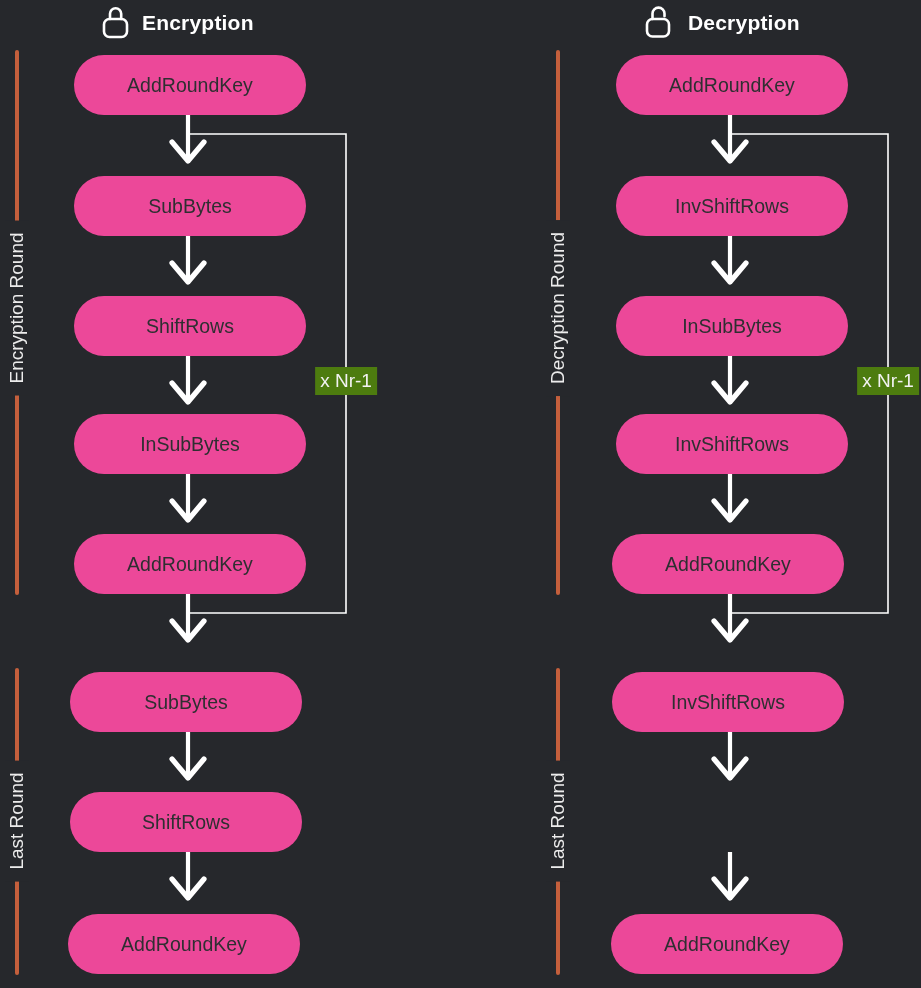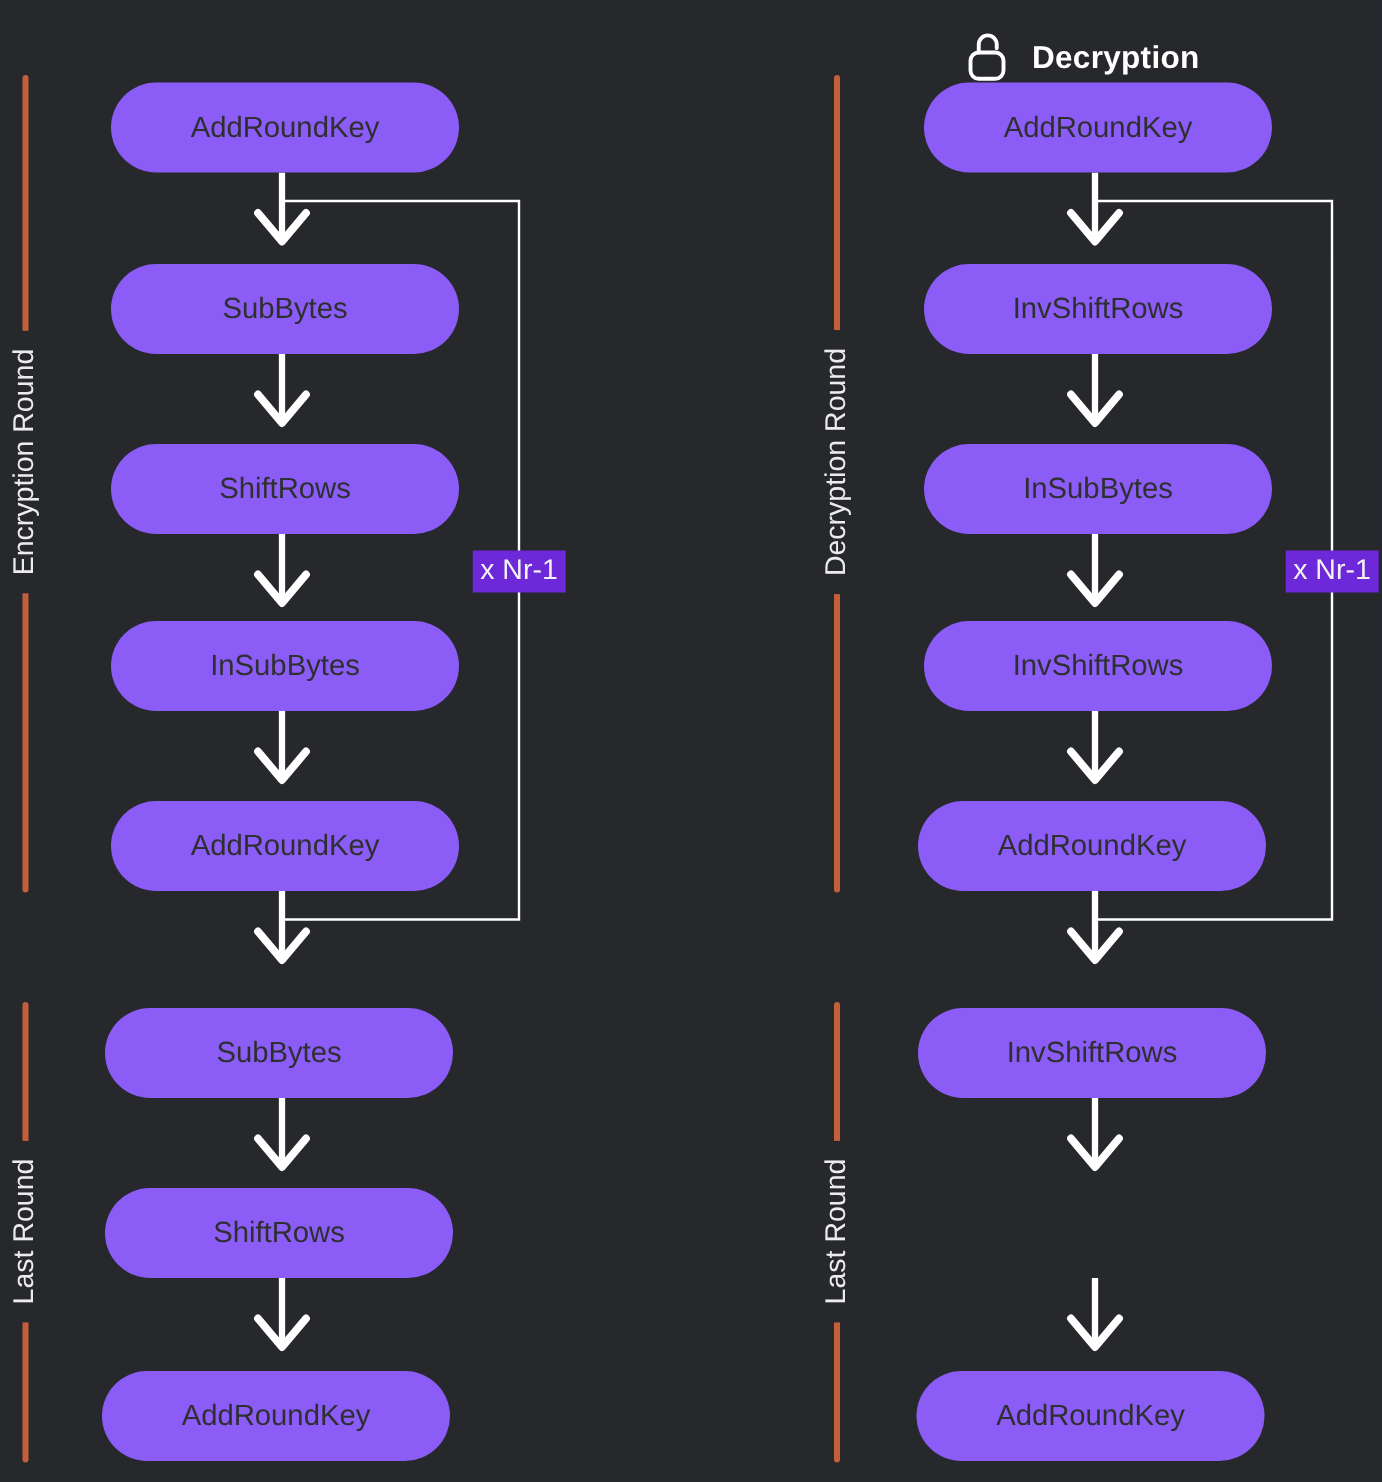--- a/index.html
+++ b/index.html
@@ -9,45 +9,54 @@
     font-family:"Liberation Sans", sans-serif;
     -webkit-font-smoothing:antialiased;
   }
   .col-title {
     position:absolute; display:flex; align-items:center; gap:11px;
     color:#ffffff; font-weight:700; font-size:21px; letter-spacing:0.2px;
   }
   .lock-icon { display:block; }
   .fbox {
     position:absolute; width:232px; height:60px;
-    background:#8b5cf6; border-radius:30px;
+    background:#ec4899; border-radius:30px;
     display:flex; align-items:center; justify-content:center;
     color:#2e2f31; font-size:19.5px;
   }
   .arrow { position:absolute; width:44px; height:52px; }
   .loop-svg { position:absolute; }
   .loop-label {
     position:absolute; transform:translate(-50%,-50%);
-    background:#6d28d9; color:#f2f2f2; font-size:19px;
+    background:#4d7c0f; color:#f2f2f2; font-size:19px;
     padding:3px 5px; white-space:nowrap;
   }
   .rail {
     position:absolute; width:4px; background:#c45f3c; border-radius:2px;
   }
   .rail-label {
     position:absolute; transform:translate(-50%,-50%) rotate(-90deg);
     background:#26282c; color:#ececec; font-size:19px;
     padding:1px 12px; white-space:nowrap;
   }
 </style>
 </head>
 <body>
 
 <div class="canvas">
 
+  <div class="col-title" style="left:100px; top:4px;">
+    <span>
+      <svg class="lock-icon" width="31" height="37" viewBox="0 0 31 37">
+        <path d="M10 15 V9.8 a5.6 5.6 0 0 1 11.2 0 V15" fill="none" stroke="#ffffff" stroke-width="2.6" stroke-linecap="round"></path>
+        <rect x="4" y="15" width="23" height="18" rx="5.5" fill="none" stroke="#ffffff" stroke-width="2.6"></rect>
+      </svg>
+    </span>
+    <span>Encryption</span>
+  </div>
 
   <div class="rail" style="left:15px; top:50px; height:545px;"></div>
   <span class="rail-label" style="left:17px; top:308px;">Encryption Round</span>
 
   <div class="rail" style="left:15px; top:668px; height:307px;"></div>
   <span class="rail-label" style="left:17px; top:821px;">Last Round</span>
 
   <svg class="loop-svg" style="left:188px; top:132px;" width="162" height="486">
     <path d="M0 2 H158 V481 H0" fill="none" stroke="#ffffff" stroke-width="1.6"></path>
   </svg>
@@ -102,21 +111,21 @@
       <path d="M22 0 V42" stroke="#ffffff" stroke-width="4.2" fill="none"></path>
       <path d="M6 27 L22 46 L38 27" stroke="#ffffff" stroke-width="5.2" fill="none" stroke-linecap="round" stroke-linejoin="round"></path>
     </svg>
   <svg class="arrow" style="left:166px; top:852px;">
       <path d="M22 0 V42" stroke="#ffffff" stroke-width="4.2" fill="none"></path>
       <path d="M6 27 L22 46 L38 27" stroke="#ffffff" stroke-width="5.2" fill="none" stroke-linecap="round" stroke-linejoin="round"></path>
     </svg>
 
   <span class="loop-label" style="left:346px; top:381px;">x Nr-1</span>
 
-  <div class="col-title" style="left:644px; top:20px;">
+  <div class="col-title" style="left:644px; top:4px;">
     <span>
       <svg class="lock-icon" width="33" height="37" viewBox="0 0 33 37">
         <path d="M8.5 15 V9.6 a6 6 0 0 1 12 0 V12.2" fill="none" stroke="#ffffff" stroke-width="2.6" stroke-linecap="round"></path>
         <rect x="3" y="15" width="22" height="17.5" rx="5.5" fill="none" stroke="#ffffff" stroke-width="2.6"></rect>
       </svg>
     </span>
     <span>Decryption</span>
   </div>
 
   <div class="rail" style="left:556px; top:50px; height:545px;"></div>

